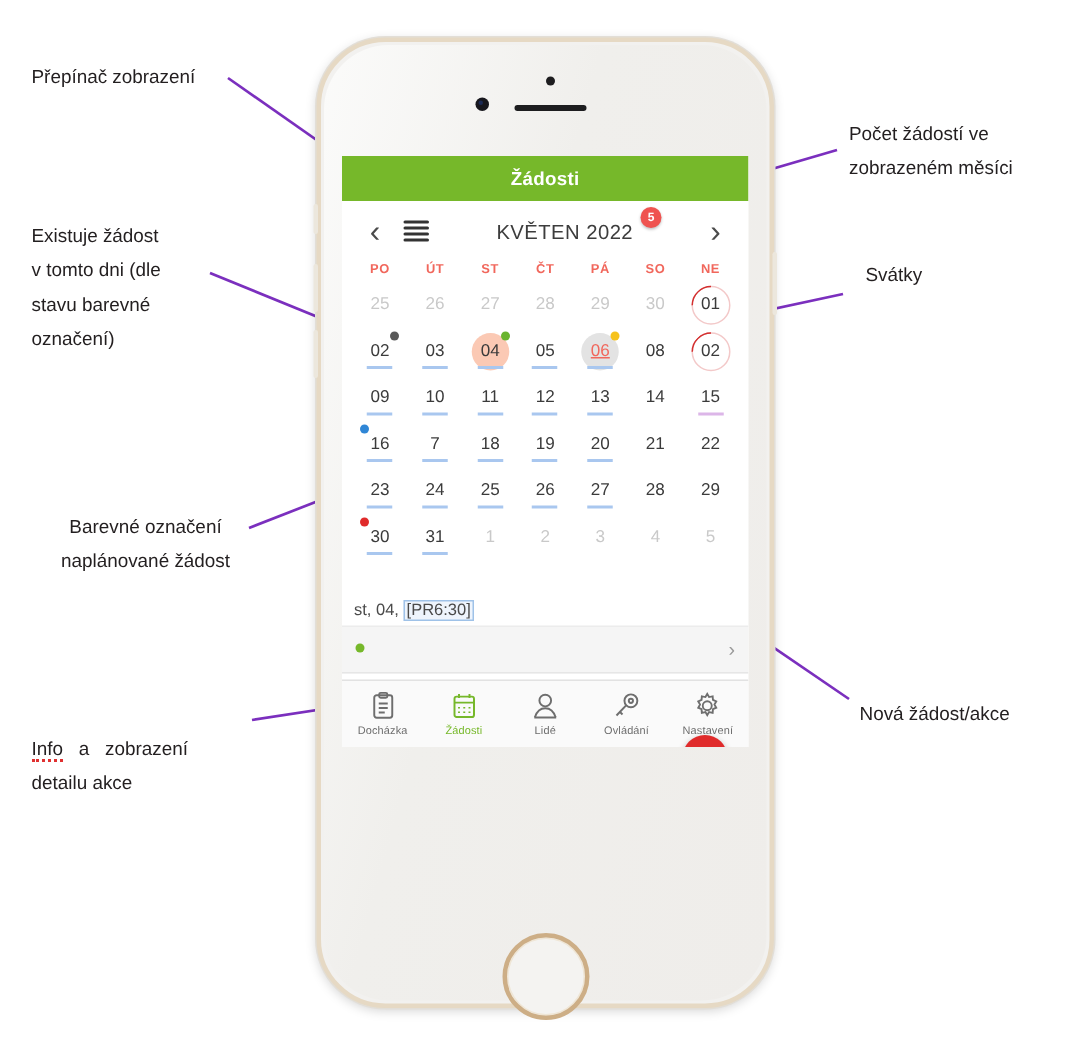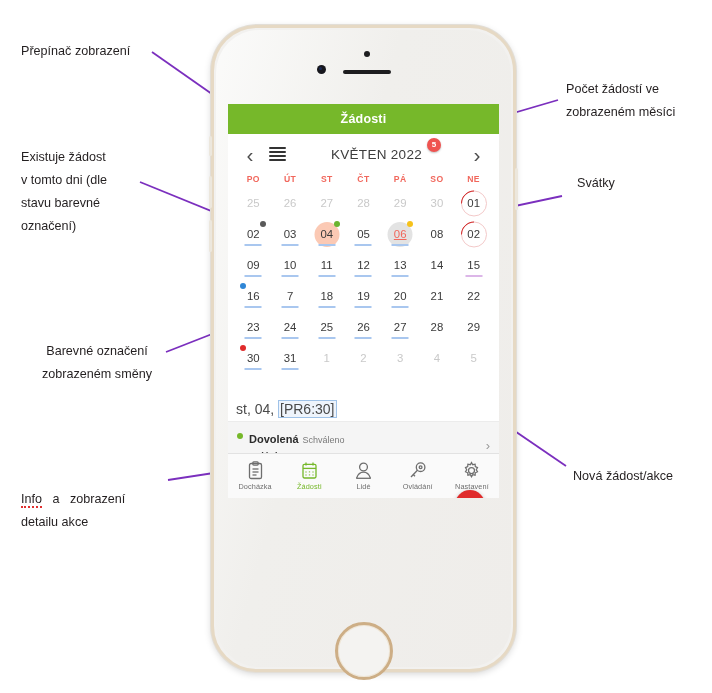--- a/index.html
+++ b/index.html
@@ -86,21 +86,21 @@
        border:1.6px solid transparent;border-top-color:#d32f2f;z-index:2;}
   .dot{position:absolute;width:6px;height:6px;border-radius:50%;z-index:3;}
   .dot.tl{left:50%;margin-left:-13px;top:1px;}
   .dot.tr{left:50%;margin-left:7px;top:1px;}
 
   .fab{position:absolute;right:14px;top:386px;width:30px;height:30px;border-radius:50%;
        background:#e02b2b;display:flex;align-items:center;justify-content:center;
        box-shadow:0 2px 5px rgba(0,0,0,.33);cursor:pointer;z-index:6;}
   .fab b{color:#fff;font-size:19px;line-height:15px;font-weight:bold;}
 
-  .daybar{margin-top:22px;padding:5px 8px 4px;font-size:14px;color:#4a4a4a;border-bottom:1px solid #ececec;}
+  .daybar{margin-top:22px;padding:5px 8px 4px;font-size:11px;color:#4a4a4a;border-bottom:1px solid #ececec;}
   .tag{border:1px solid #9fc2e8;background:#eef4fc;padding:0 1px;}
 
   .event{background:#f5f5f5;padding:7px 9px 8px;display:flex;align-items:flex-start;border-bottom:1px solid #e6e6e6;cursor:pointer;}
   .event .bullet{width:6px;height:6px;border-radius:50%;background:#76b82a;margin:4px 6px 0 0;flex:0 0 auto;}
   .event .ti{font-size:11px;font-weight:bold;color:#2b2b2b;}
   .event .st{font-size:9px;color:#7a7a7a;margin-left:4px;}
   .event .sub{font-size:9.5px;font-weight:bold;color:#3c3c3c;margin-top:3px;}
   .event .go{margin-left:auto;color:#9a9a9a;font-size:13px;align-self:center;}
 
   .tabbar{position:absolute;left:0;bottom:0;width:100%;height:44px;background:#fafafa;
@@ -146,21 +146,21 @@
 
   <div class="anno" style="left:21px;top:146px;width:122px;">
     <span class="ln jl"><span>Existuje   žádost</span></span>
     <span class="ln">v tomto  dni  (dle</span>
     <span class="ln">stavu     barevné</span>
     <span class="ln">označení)</span>
   </div>
 
   <div class="anno" style="left:21px;top:340px;width:152px;text-align:center;">
     <span class="ln">Barevné    označení</span>
-    <span class="ln">zobrazeném směny</span>
+    <span class="ln">naplánované žádost</span>
   </div>
 
   <div class="anno" style="left:21px;top:488px;width:152px;">
     <span class="ln">
       <span class="spell">Info</span><span>&nbsp;&nbsp; a &nbsp; zobrazení</span>
     </span>
     <span class="ln">detailu akce</span>
   </div>
 
   <div class="anno" style="left:566px;top:78px;width:140px;">
@@ -379,26 +379,20 @@
             <span class="num">5</span>
           </div>
         </div>
 
       <div class="daybar">
         <span>st, 04, </span><span class="tag">[PR6:30]</span>
       </div>
 
       <div class="event">
         <span class="bullet"></span>
-        <div>
-          <div>
-            <span class="ti">Dovolená</span><span class="st">Schváleno</span>
-          </div>
-          <div class="sub">Celý den</div>
-        </div>
         <span class="go">›</span>
       </div>
 
       <div class="fab">
         <b>+</b>
       </div>
 
       <div class="tabbar">
         <div class="tab">
           <span>

